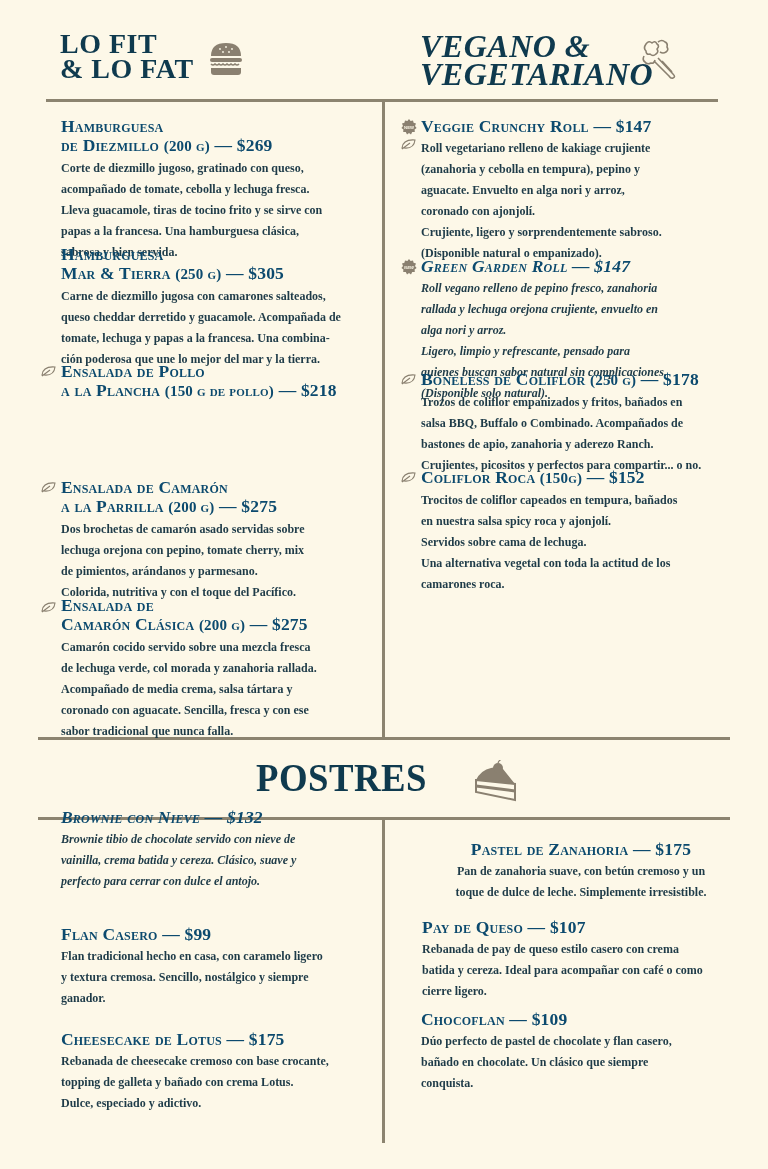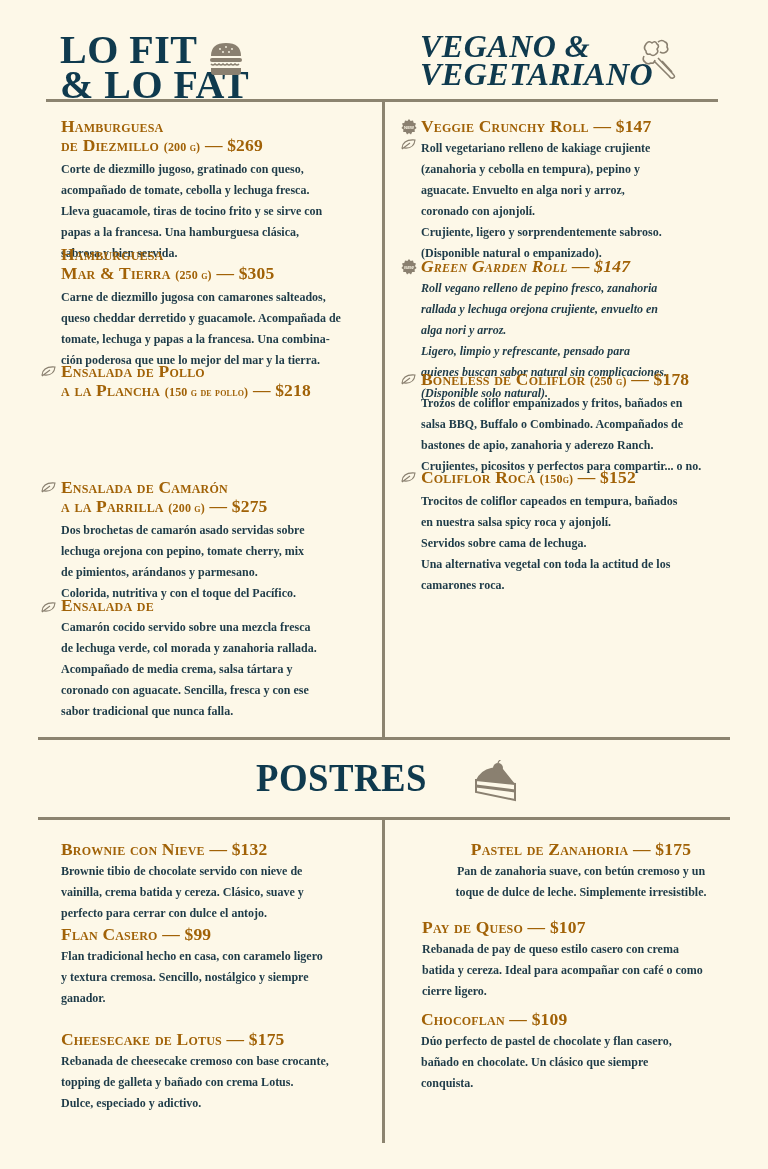--- a/index.html
+++ b/index.html
@@ -9,41 +9,41 @@
   .line { position: absolute; background: #8c8470; }
 
   .section-title {
     position: absolute; font-family: "Liberation Serif", serif; font-weight: bold;
     color: #0f3a4e; line-height: 0.88; letter-spacing: 0.5px;
   }
   .icon { position: absolute; }
 
   .item { position: absolute; }
   .item-title {
-    font-family: "Liberation Serif", serif; font-weight: bold; color: #a16207;
+    font-family: "Liberation Serif", serif; font-weight: bold; color: #0c4a6e;
     font-size: 17.5px; font-variant: small-caps; line-height: 19px; letter-spacing: 0.2px;
   }
-  .item-title .weight { font-size: 12px; font-variant: small-caps; }
+  .item-title .weight { font-size: 15px; font-variant: small-caps; }
   .item-desc {
     font-family: "Liberation Serif", serif; font-weight: bold; color: #1e3b48;
     font-size: 12px; line-height: 21px; margin-top: 2px; white-space: pre-line;
   }
   .leaf { position: absolute; left: -20px; width: 15px; height: 12px; }
   .newbadge { position: absolute; left: -20px; top: 2px; width: 16px; height: 16px; }
 </style>
 </head>
 <body>
 
 <div class="line" style="left:46px; top:99px; width:672px; height:3px;"></div>
 <div class="line" style="left:382px; top:99px; width:3px; height:640px;"></div>
 <div class="line" style="left:38px; top:737px; width:692px; height:3px;"></div>
 <div class="line" style="left:38px; top:817px; width:692px; height:3px;"></div>
 <div class="line" style="left:382px; top:817px; width:3px; height:326px;"></div>
 
-<div class="section-title" style="left:60px; top:32px; font-size:40px;">
+<div class="section-title" style="left:60px; top:32px; font-size:28px;">
   <div>LO FIT</div>
   <div>&amp; LO FAT</div>
 </div>
 <svg class="icon" style="left:207px; top:40px;" width="38" height="38" viewBox="0 0 38 38">
   <path d="M4 16 Q4 3 19 3 Q34 3 34 16 Z" fill="#8a8070"></path>
   <circle cx="13" cy="9" r="0.9" fill="#fdf8e8"></circle>
     <circle cx="19" cy="7" r="0.9" fill="#fdf8e8"></circle>
     <circle cx="25" cy="9" r="0.9" fill="#fdf8e8"></circle>
     <circle cx="16" cy="12" r="0.9" fill="#fdf8e8"></circle>
     <circle cx="22" cy="12" r="0.9" fill="#fdf8e8"></circle>
@@ -112,20 +112,21 @@
 de pimientos, arándanos y parmesano.
 Colorida, nutritiva y con el toque del Pacífico.</div>
 </div>
 
 <div class="item" style="left:61px; top:596px; width:310px;">
   <svg class="leaf" style="top:5px;" viewBox="0 0 15 12">
       <path d="M1 10 Q2 1 14 2 Q13 11 3 10 Z M1 11 L9 5" stroke="#8a8070" stroke-width="1.1" fill="none"></path>
     </svg>
   <div class="item-title">
     <div>Ensalada de</div>
+    <div><span>Camarón Clásica</span> <span class="weight">(200 g)</span> <span>— $275</span></div>
   </div>
   <div class="item-desc">Camarón cocido servido sobre una mezcla fresca
 de lechuga verde, col morada y zanahoria rallada.
 Acompañado de media crema, salsa tártara y
 coronado con aguacate. Sencilla, fresca y con ese
 sabor tradicional que nunca falla.</div>
 </div>
 
 <div class="item" style="left:421px; top:117px; width:320px;">
   <svg class="newbadge" viewBox="0 0 16 16">
@@ -183,21 +184,21 @@
 
 <div class="section-title" style="left:256px; top:760px; font-size:40px; transform:scaleX(0.92); transform-origin:left;">POSTRES</div>
 <svg class="icon" style="left:473px; top:760px;" width="46" height="46" viewBox="0 0 46 46">
   <path d="M3 20 Q8 10 18 8 Q24 6 30 9 L42 24 L3 20 Z" fill="#8a8070"></path>
   <circle cx="25" cy="8" r="5" fill="#8a8070"></circle>
   <path d="M25 3 Q26 0 29 -1" stroke="#8a8070" stroke-width="1.2" fill="none"></path>
   <path d="M3 20 L42 24 L42 40 L3 32 Z" fill="none" stroke="#8a8070" stroke-width="2"></path>
   <path d="M3 26 L42 31" stroke="#8a8070" stroke-width="3"></path>
 </svg>
 
-<div class="item" style="left:61px; top:840px; width:310px;">
+<div class="item" style="left:61px; top:808px; width:310px;font-style:italic;">
   <div class="item-title"><span>Brownie con Nieve</span> <span>— $132</span></div>
   <div class="item-desc">Brownie tibio de chocolate servido con nieve de
 vainilla, crema batida y cereza. Clásico, suave y
 perfecto para cerrar con dulce el antojo.</div>
 </div>
 <div class="item" style="left:61px; top:925px; width:310px;">
   <div class="item-title"><span>Flan Casero</span> <span>— $99</span></div>
   <div class="item-desc">Flan tradicional hecho en casa, con caramelo ligero
 y textura cremosa. Sencillo, nostálgico y siempre
 ganador.</div>

